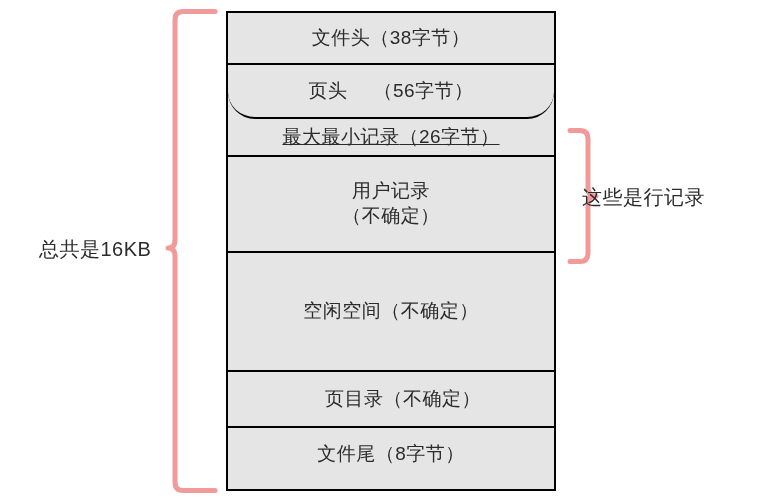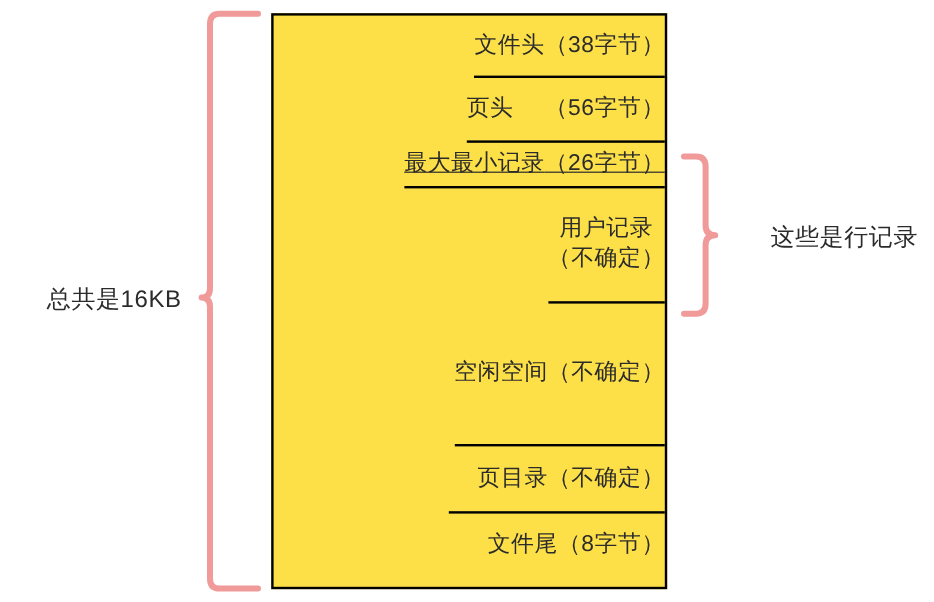--- a/index.html
+++ b/index.html
@@ -20,39 +20,38 @@
   #page-box {
     position: absolute;
     left: 226px;
     top: 11px;
     width: 330px;
     height: 480px;
     border: 2px solid #000000;
     box-sizing: border-box;
     display: flex;
     flex-direction: column;
-    background: #fde047;
-    align-items: flex-end;
+    background: #e5e5e5;
   }
   .seg {
     box-sizing: border-box;
     border-bottom: 2px solid #000000;
     display: flex;
     align-items: center;
     justify-content: center;
     font-size: 19px;
     line-height: 1.3;
     letter-spacing: 0.5px;
     color: #2b2b2b;
     white-space: nowrap;
   }
   .seg:last-child { border-bottom: none; border-radius: 14px; }
 
   .seg-file-header   { height: 52px; }
-  .seg-page-header   { height: 54px; }
+  .seg-page-header   { height: 54px; border-radius: 31px; }
   .seg-minmax        { height: 38px; text-decoration: underline; }
   .seg-user-records  { height: 96px; flex-direction: column; }
   .seg-free-space    { height: 119px; }
   .seg-page-dir      { height: 56px; padding-left: 24px; }
   .seg-file-trailer  { height: 53px; }
 
   .seg-label { display: inline-block; }
   .seg-gap { display: inline-block; width: 26px; }
 
   
@@ -77,21 +76,21 @@
     font-size: 20px;
     letter-spacing: 0.5px;
     color: #2b2b2b;
     white-space: nowrap;
   }
   #label-total {
     left: 39px;
     top: 236px;
   }
   #label-row-records {
-    left: 642px;
+    left: 582px;
     top: 184px;
   }
 </style>
 </head>
 <body>
 
 <svg id="left-bracket" class="bracket-svg" viewBox="0 0 80 502" preserveAspectRatio="none" aria-hidden="true">
   <path class="bracket-path" d="M 65 11.5
            L 33 11.5
            Q 25 11.5 25 20

